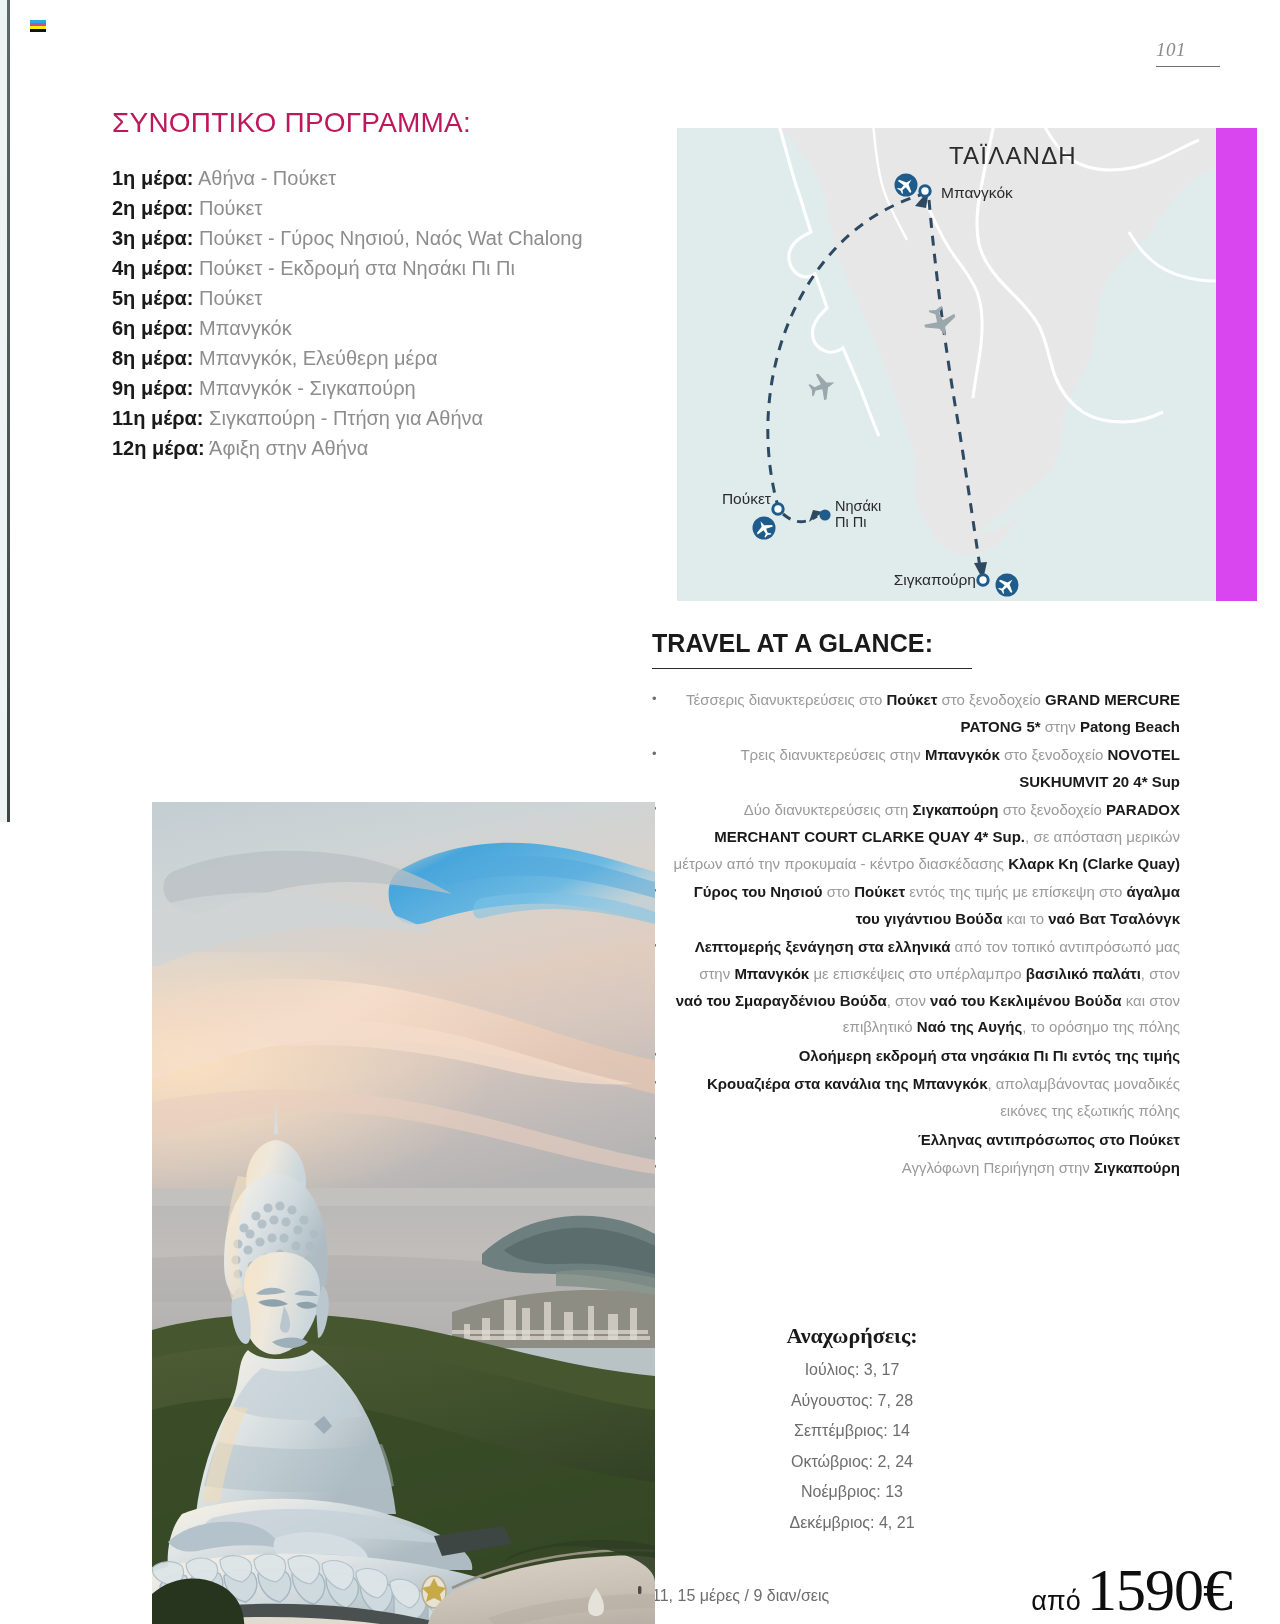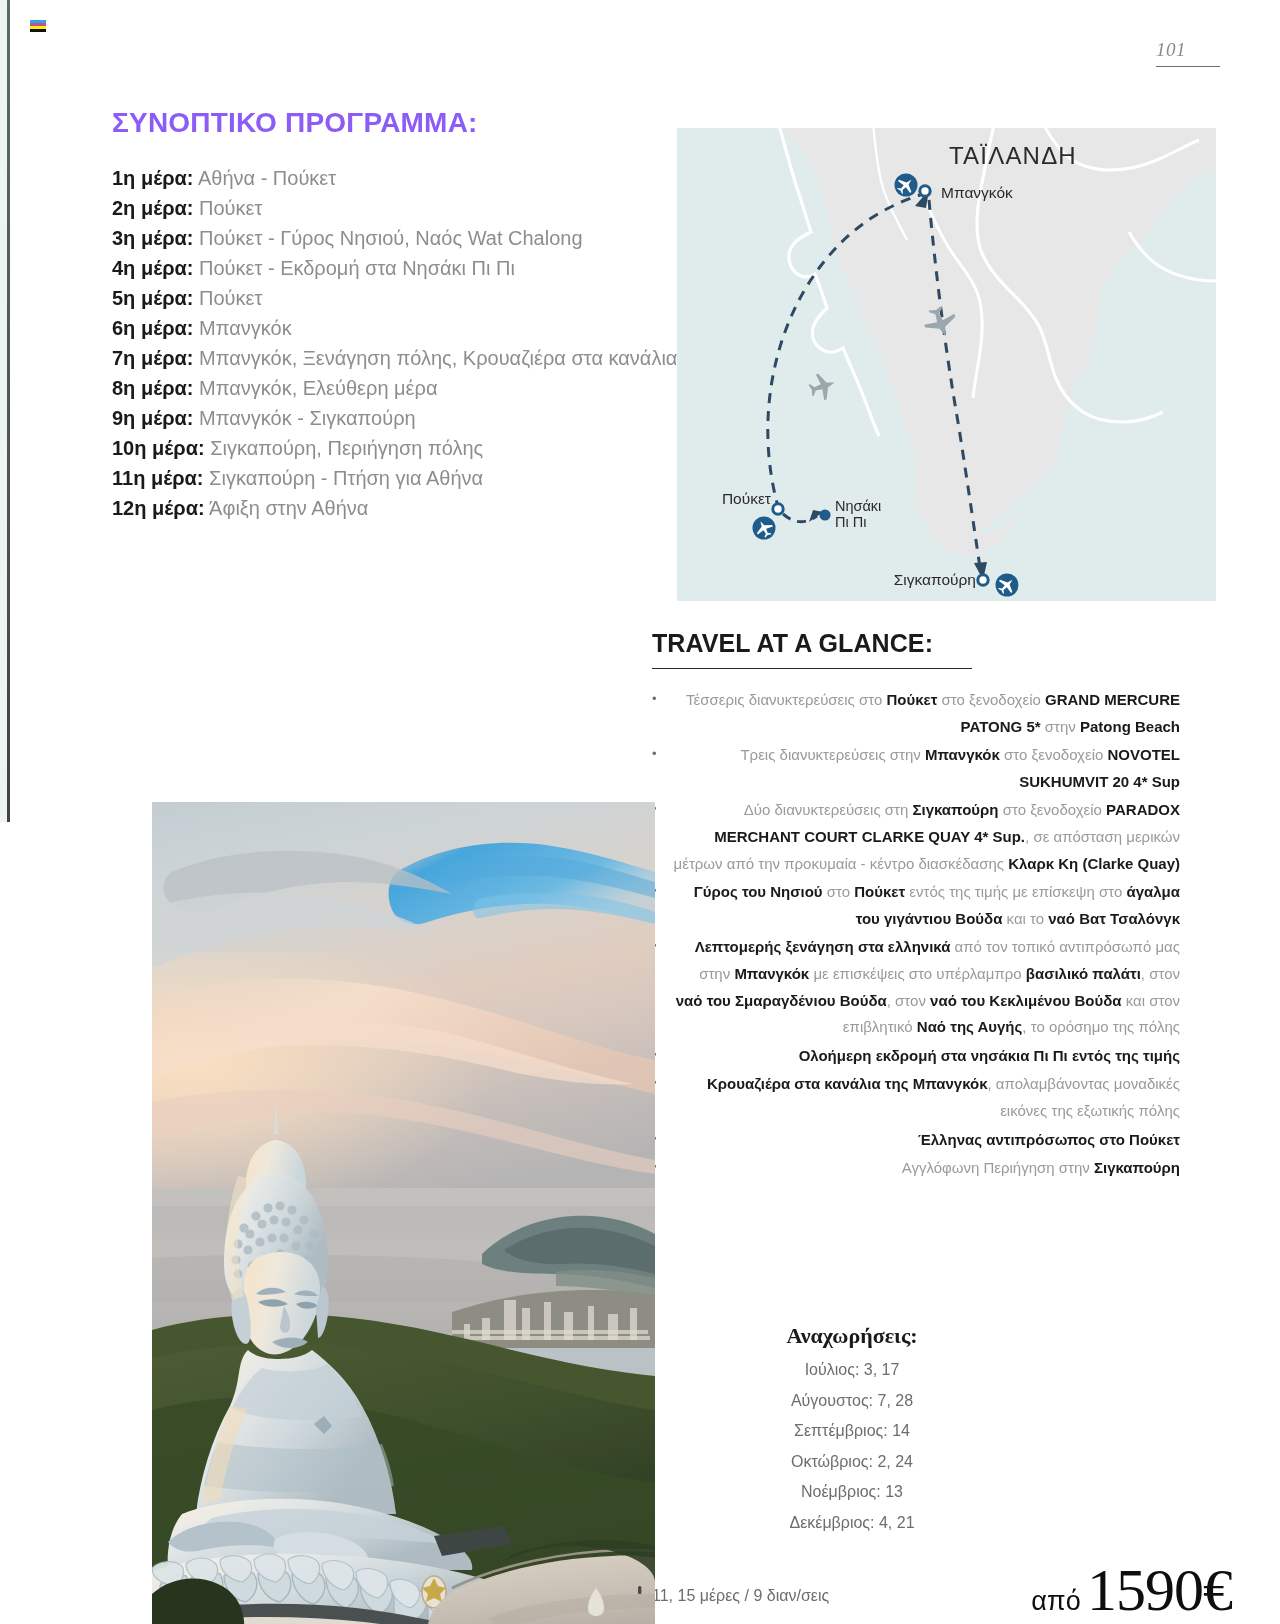--- a/index.html
+++ b/index.html
@@ -38,29 +38,29 @@
     letter-spacing:.5px; line-height:1;
     padding-right:3px;
   }
   #pagenum-rule {
     margin-top:7px; width:64px; height:1.4px; background:#6f6f6f; float:right;
   }
 
   
   #itinerary { position:absolute; left:112px; top:108px; width:510px; }
   #itinerary-title {
-    font-size:28px; font-weight:bold; letter-spacing:.2px;
-    color:#8b5cf6; margin:0 0 26px 0; line-height:1.05;
+    font-size:28px; font-weight:normal; letter-spacing:.2px;
+    color:#be185d; margin:0 0 26px 0; line-height:1.05;
   }
   .day-row { font-size:20px; line-height:30px; color:#8d8d8d; white-space:nowrap; }
   .day-label { font-weight:bold; color:#1a1a1a; }
 
   
   #map-card {
-    position:absolute; left:637px; top:112px; width:539px; height:473px;
+    position:absolute; left:637px; top:112px; width:580px; height:473px;
     background:#d946ef; overflow:hidden;
   }
   #map-card svg { display:block; width:539px; height:473px; }
 
   
   #glance { position:absolute; left:652px; top:630px; width:528px; }
   #glance-title {
     font-size:25px; font-weight:bold; color:#1a1a1a; margin:0;
     letter-spacing:.1px; line-height:1.1;
   }
@@ -126,24 +126,22 @@
 
 <section id="itinerary">
   <h1 id="itinerary-title">ΣΥΝΟΠΤΙΚΟ ΠΡΟΓΡΑΜΜΑ:</h1>
   <div id="itinerary-days">
       <div class="day-row"><span class="day-label">1η μέρα:</span><span> Αθήνα - Πούκετ</span></div>
       <div class="day-row"><span class="day-label">2η μέρα:</span><span> Πούκετ</span></div>
       <div class="day-row"><span class="day-label">3η μέρα:</span><span> Πούκετ - Γύρος Νησιού, Ναός Wat Chalong</span></div>
       <div class="day-row"><span class="day-label">4η μέρα:</span><span> Πούκετ - Εκδρομή στα Νησάκι Πι Πι</span></div>
       <div class="day-row"><span class="day-label">5η μέρα:</span><span> Πούκετ</span></div>
       <div class="day-row"><span class="day-label">6η μέρα:</span><span> Μπανγκόκ</span></div>
-      <div class="day-row"><span class="day-label">7η μέρα:</span><span> Μπανγκόκ, Ξενάγηση πόλης, Κρουαζιέρα στα κανάλια</span></div>
       <div class="day-row"><span class="day-label">8η μέρα:</span><span> Μπανγκόκ, Ελεύθερη μέρα</span></div>
       <div class="day-row"><span class="day-label">9η μέρα:</span><span> Μπανγκόκ - Σιγκαπούρη</span></div>
-      <div class="day-row"><span class="day-label">10η μέρα:</span><span> Σιγκαπούρη, Περιήγηση πόλης</span></div>
       <div class="day-row"><span class="day-label">11η μέρα:</span><span> Σιγκαπούρη - Πτήση για Αθήνα</span></div>
       <div class="day-row"><span class="day-label">12η μέρα:</span><span> Άφιξη στην Αθήνα</span></div>
     </div>
 </section>
 
 <figure id="map-card">
   <svg viewBox="0 0 539 473" xmlns="http://www.w3.org/2000/svg">
     <defs>
       <clipPath id="mapclip">
           <rect x="0" y="0" width="539" height="473"></rect>

